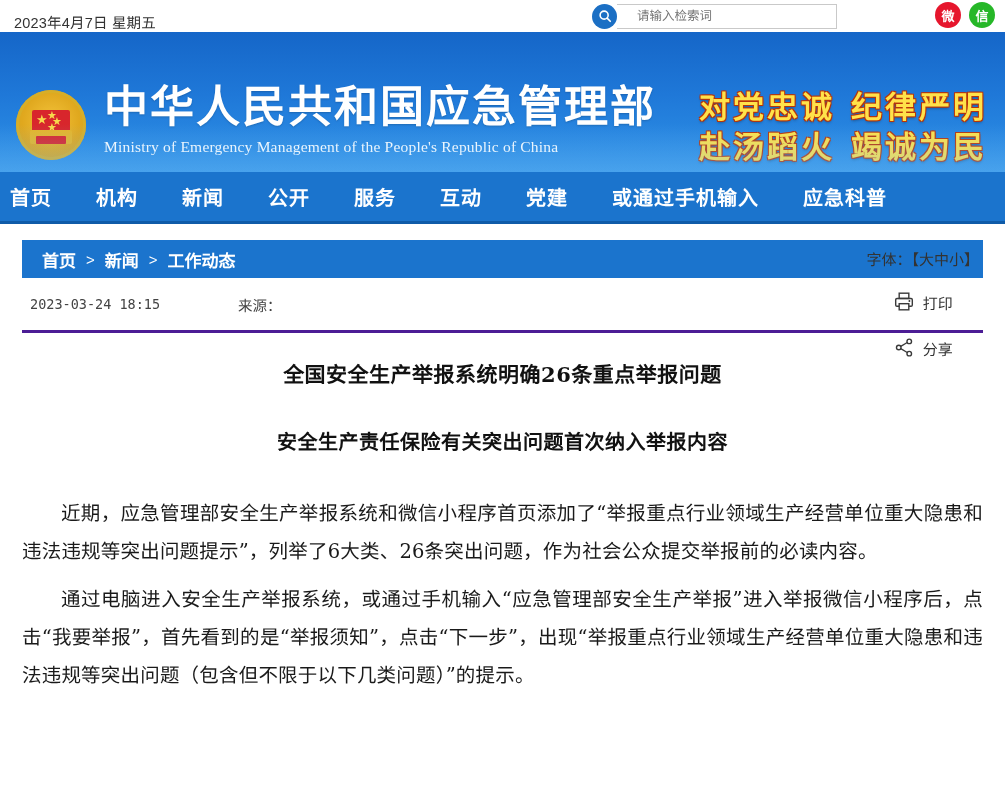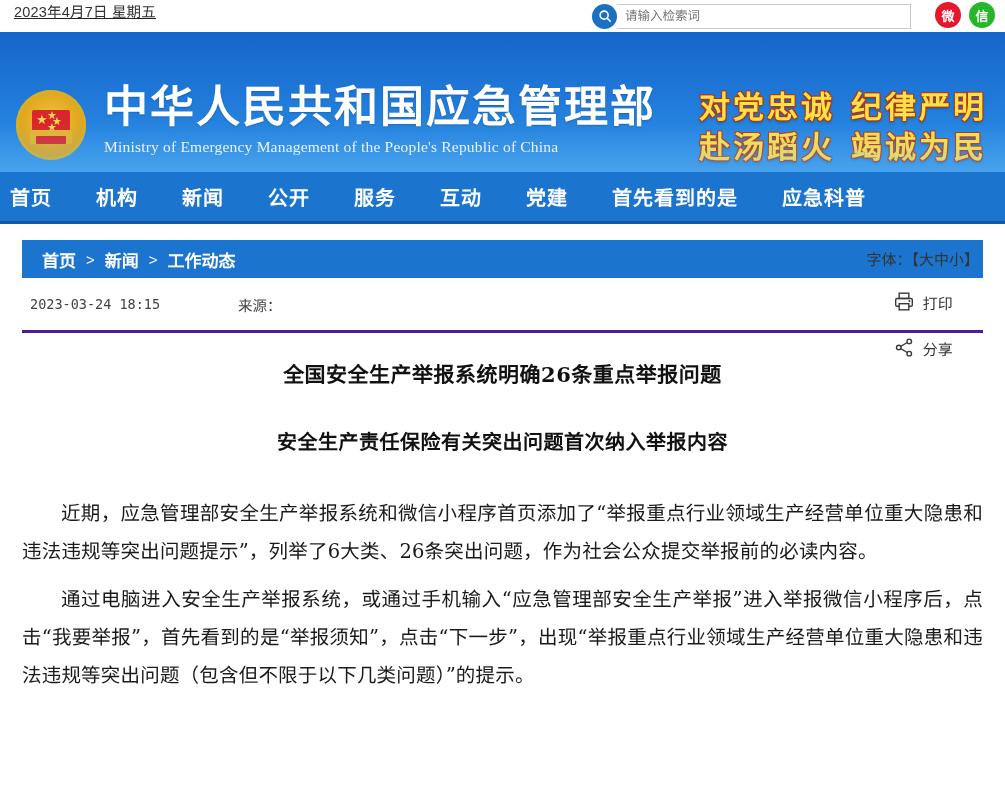--- a/index.html
+++ b/index.html
@@ -13,25 +13,24 @@
     overflow: hidden;
     font-family: "Liberation Sans", "DejaVu Sans", sans-serif;
     color: #222;
   }
 
   
   .topbar {
     height: 32px;
     background: #ffffff;
     display: flex;
-    align-items: flex-start;
+    align-items: flex-end;
     padding: 0 14px;
     box-sizing: border-box;
     position: relative;
-    text-decoration: underline;
   }
   .topbar-date {
     font-size: 14.5px;
     color: #333;
     letter-spacing: 0.2px;
     white-space: nowrap;
   }
   .search-wrap {
     position: absolute;
     left: 592px;
@@ -44,28 +43,28 @@
     width: 25px;
     height: 25px;
     border-radius: 50%;
     background: #1b6fc4;
     display: flex;
     align-items: center;
     justify-content: center;
     flex: none;
   }
   .search-input {
-    width: 294px;
+    width: 220px;
     height: 25px;
     border: 1px solid #c9c9c9;
     border-left: none;
     box-sizing: border-box;
     font-size: 12.5px;
     color: #999;
-    padding: 0 8px;
+    padding: 0 20px;
     outline: none;
     background: #fff;
     font-family: "Liberation Sans", "DejaVu Sans", sans-serif;
   }
   .social-icons {
     position: absolute;
     right: 10px;
     top: 2px;
     display: flex;
     gap: 8px;
@@ -370,21 +369,21 @@
 </div>
 
 <div class="nav">
   <div class="nav-item">首页</div>
   <div class="nav-item">机构</div>
   <div class="nav-item">新闻</div>
   <div class="nav-item">公开</div>
   <div class="nav-item">服务</div>
   <div class="nav-item">互动</div>
   <div class="nav-item">党建</div>
-  <div class="nav-item">首先看到的是</div>
+  <div class="nav-item">或通过手机输入</div>
   <div class="nav-item">应急科普</div>
 </div>
 
 <div class="content">
 
   <div class="crumb-bar">
     <span class="crumb-link">首页</span>
     <span class="crumb-sep">&gt;</span>
     <span class="crumb-link">新闻</span>
     <span class="crumb-sep">&gt;</span>

